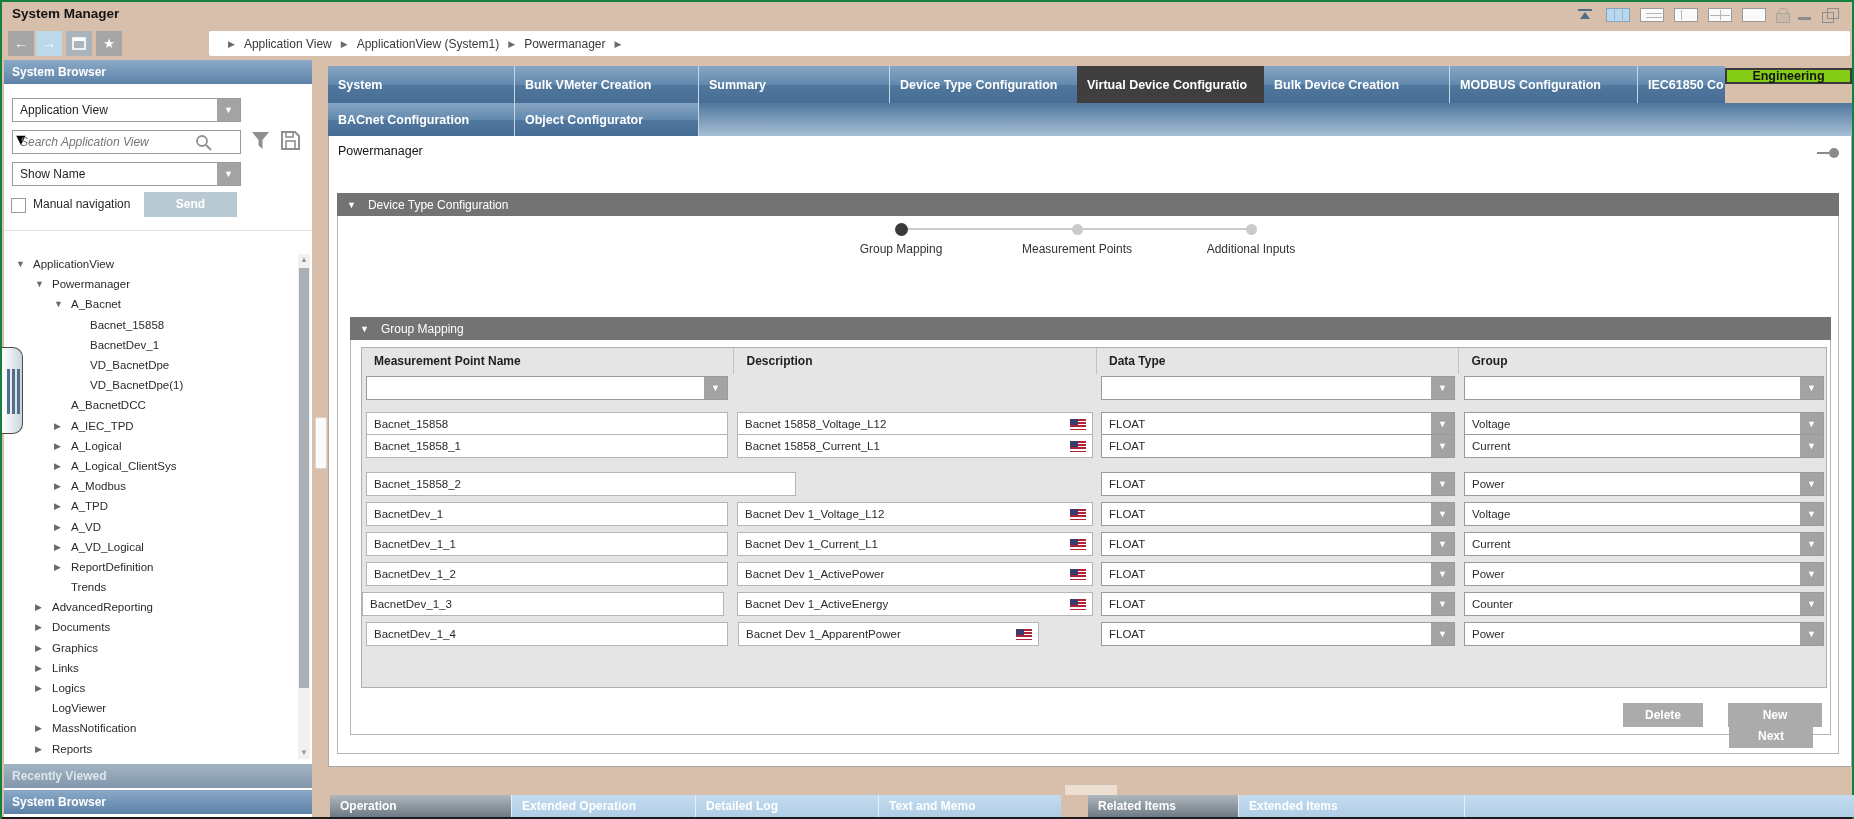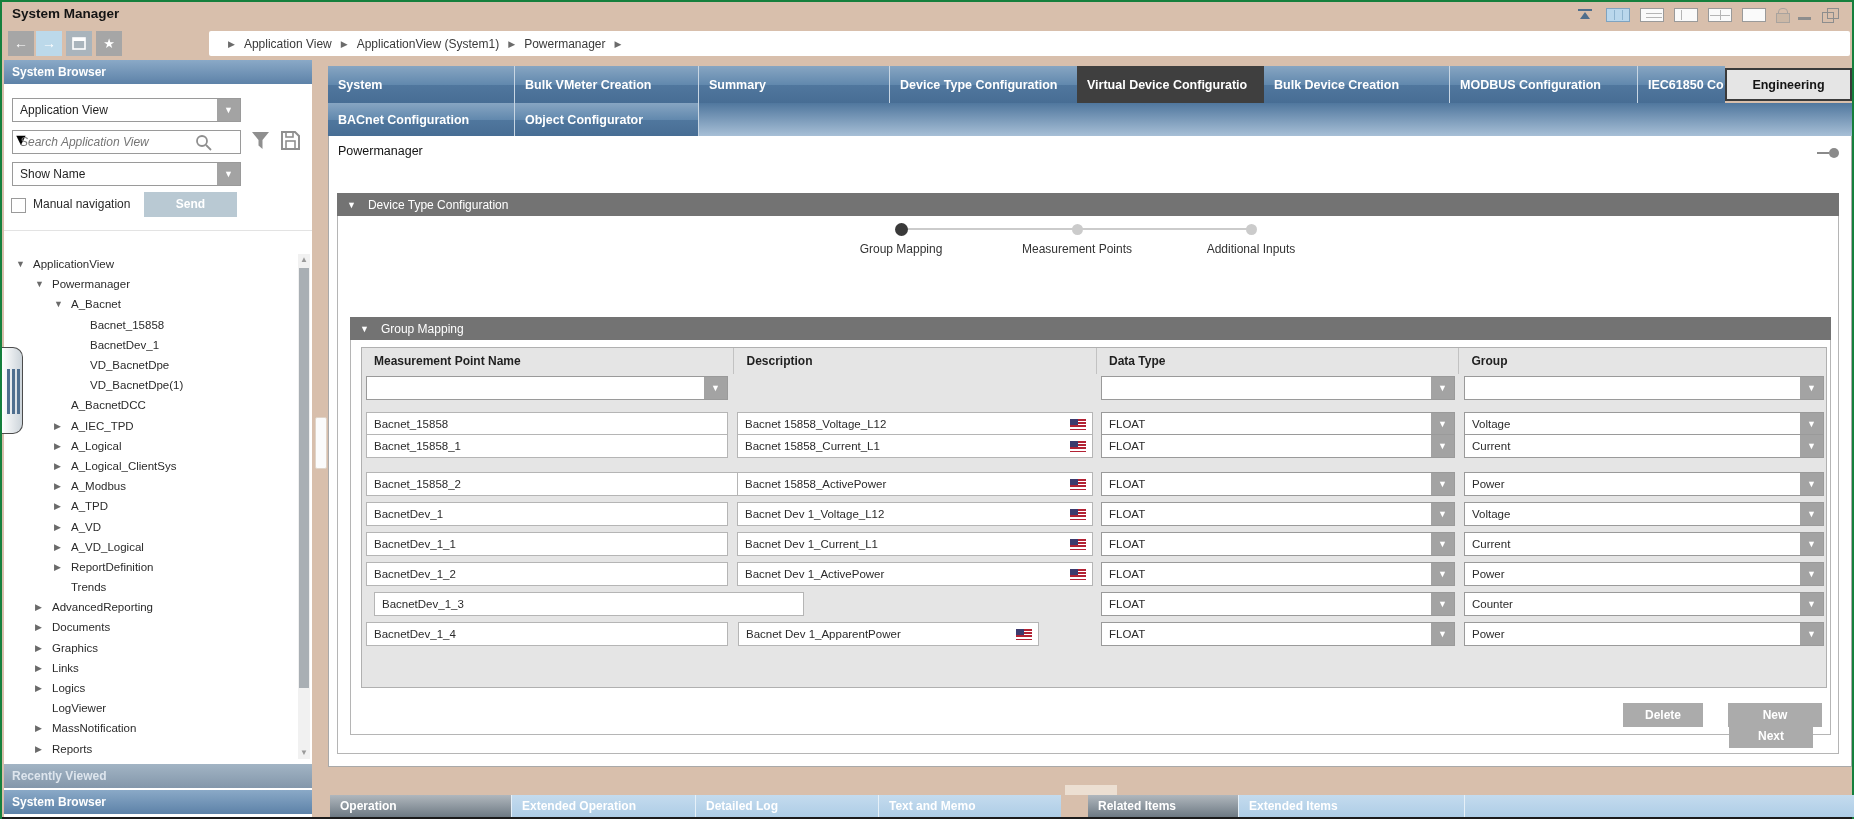--- a/index.html
+++ b/index.html
@@ -64,21 +64,21 @@
   .splitter { position:absolute; left:313px; top:415px; width:12px; height:52px; background:#fbfbfb; border:1px solid #e0d4c8; border-radius:2px; }
 
   
   .main { position:absolute; left:326px; top:64px; width:1524px; height:701px; }
   .tabrow1 { position:absolute; left:0; top:0; width:100%; height:37px; display:flex; }
   .tabrow2 { position:absolute; left:0; top:37px; width:100%; height:33px; display:flex; }
   .tab { height:100%; background:linear-gradient(180deg,#87a5c2 0%,#6289ae 50%,#50779e 51%,#476d94 100%); color:#fff; font-size:12.5px; font-weight:700; padding-left:10px; display:flex; align-items:center; white-space:nowrap; overflow:hidden; border-left:1px solid #c8d6e3; }
   .tab.first { border-left:none; }
   .tab.sel { background:#3f3f3f; border-left:none; }
   .row2fill { flex:1; height:100%; background:linear-gradient(180deg,#50779e,#a7bfd6); border-left:1px solid #c8d6e3; }
-  .engbtn { width:127px; height:33px; margin-top:2px; background:#e5e5e5; border:2px solid #3a3a3a; color:#141414; font-size:12.5px; font-weight:700; display:flex; align-items:center; justify-content:center; }
+  .engbtn { width:127px; height:16px; margin-top:2px; background:#84cc16; border:2px solid #3a3a3a; color:#141414; font-size:12.5px; font-weight:700; display:flex; align-items:center; justify-content:center; }
 
   
   .content { position:absolute; left:0; top:70px; width:1524px; height:631px; background:#fff; border:1px solid #a9a9a9; border-top:none; }
   .ctx-label { position:absolute; left:9px; top:8px; font-size:12.5px; color:#141414; }
   .pin { position:absolute; left:1488px; top:12px; width:22px; height:10px; }
   .pin:before { content:""; position:absolute; right:0; top:0; width:10px; height:10px; border-radius:50%; background:#8a8a8a; }
   .pin:after { content:""; position:absolute; left:0; top:4px; width:12px; height:2px; background:#8a8a8a; }
 
   .sechead { height:23px; background:#737373; color:#fff; font-size:12px; display:flex; align-items:center; }
   .sechead .tri { font-size:9px; margin:0 12px 0 10px; }
@@ -405,21 +405,20 @@
                   <div class="combo" style="left:1102px;width:360px"><span>Voltage</span><span class="arwbtn">▼</span></div>
                 </div>
                 <div class="drow" style="top:86px">
                   <div class="cell" style="left:4px;width:362px">Bacnet_15858_1</div>
                   <div class="cell" style="left:375px;width:356px"><span>Bacnet 15858_Current_L1</span><span class="flag"></span></div>
                   <div class="combo" style="left:739px;width:354px"><span>FLOAT</span><span class="arwbtn">▼</span></div>
                   <div class="combo" style="left:1102px;width:360px"><span>Current</span><span class="arwbtn">▼</span></div>
                 </div>
                 <div class="drow" style="top:124px">
                   <div class="cell" style="left:4px;width:430px">Bacnet_15858_2</div>
-                  <div class="cell" style="left:375px;width:356px"><span>Bacnet 15858_ActivePower</span><span class="flag"></span></div>
                   <div class="combo" style="left:739px;width:354px"><span>FLOAT</span><span class="arwbtn">▼</span></div>
                   <div class="combo" style="left:1102px;width:360px"><span>Power</span><span class="arwbtn">▼</span></div>
                 </div>
                 <div class="drow" style="top:154px">
                   <div class="cell" style="left:4px;width:362px">BacnetDev_1</div>
                   <div class="cell" style="left:375px;width:356px"><span>Bacnet Dev 1_Voltage_L12</span><span class="flag"></span></div>
                   <div class="combo" style="left:739px;width:354px"><span>FLOAT</span><span class="arwbtn">▼</span></div>
                   <div class="combo" style="left:1102px;width:360px"><span>Voltage</span><span class="arwbtn">▼</span></div>
                 </div>
                 <div class="drow" style="top:184px">
@@ -428,21 +427,22 @@
                   <div class="combo" style="left:739px;width:354px"><span>FLOAT</span><span class="arwbtn">▼</span></div>
                   <div class="combo" style="left:1102px;width:360px"><span>Current</span><span class="arwbtn">▼</span></div>
                 </div>
                 <div class="drow" style="top:214px">
                   <div class="cell" style="left:4px;width:362px">BacnetDev_1_2</div>
                   <div class="cell" style="left:375px;width:356px"><span>Bacnet Dev 1_ActivePower</span><span class="flag"></span></div>
                   <div class="combo" style="left:739px;width:354px"><span>FLOAT</span><span class="arwbtn">▼</span></div>
                   <div class="combo" style="left:1102px;width:360px"><span>Power</span><span class="arwbtn">▼</span></div>
                 </div>
                 <div class="drow" style="top:244px">
-                  <div class="cell" style="left:12px;width:430px">BacnetDev_1_3</div>
+                  <div class="cell" style="left:0;width:362px">BacnetDev_1_3</div>
+                  <div class="cell" style="left:375px;width:356px"><span>Bacnet Dev 1_ActiveEnergy</span><span class="flag"></span></div>
                   <div class="combo" style="left:739px;width:354px"><span>FLOAT</span><span class="arwbtn">▼</span></div>
                   <div class="combo" style="left:1102px;width:360px"><span>Counter</span><span class="arwbtn">▼</span></div>
                 </div>
                 <div class="drow" style="top:274px">
                   <div class="cell" style="left:4px;width:362px">BacnetDev_1_4</div>
                   <div class="cell" style="left:376px;width:301px"><span>Bacnet Dev 1_ApparentPower</span><span class="flag"></span></div>
                   <div class="combo" style="left:739px;width:354px"><span>FLOAT</span><span class="arwbtn">▼</span></div>
                   <div class="combo" style="left:1102px;width:360px"><span>Power</span><span class="arwbtn">▼</span></div>
                 </div>
               </div>

